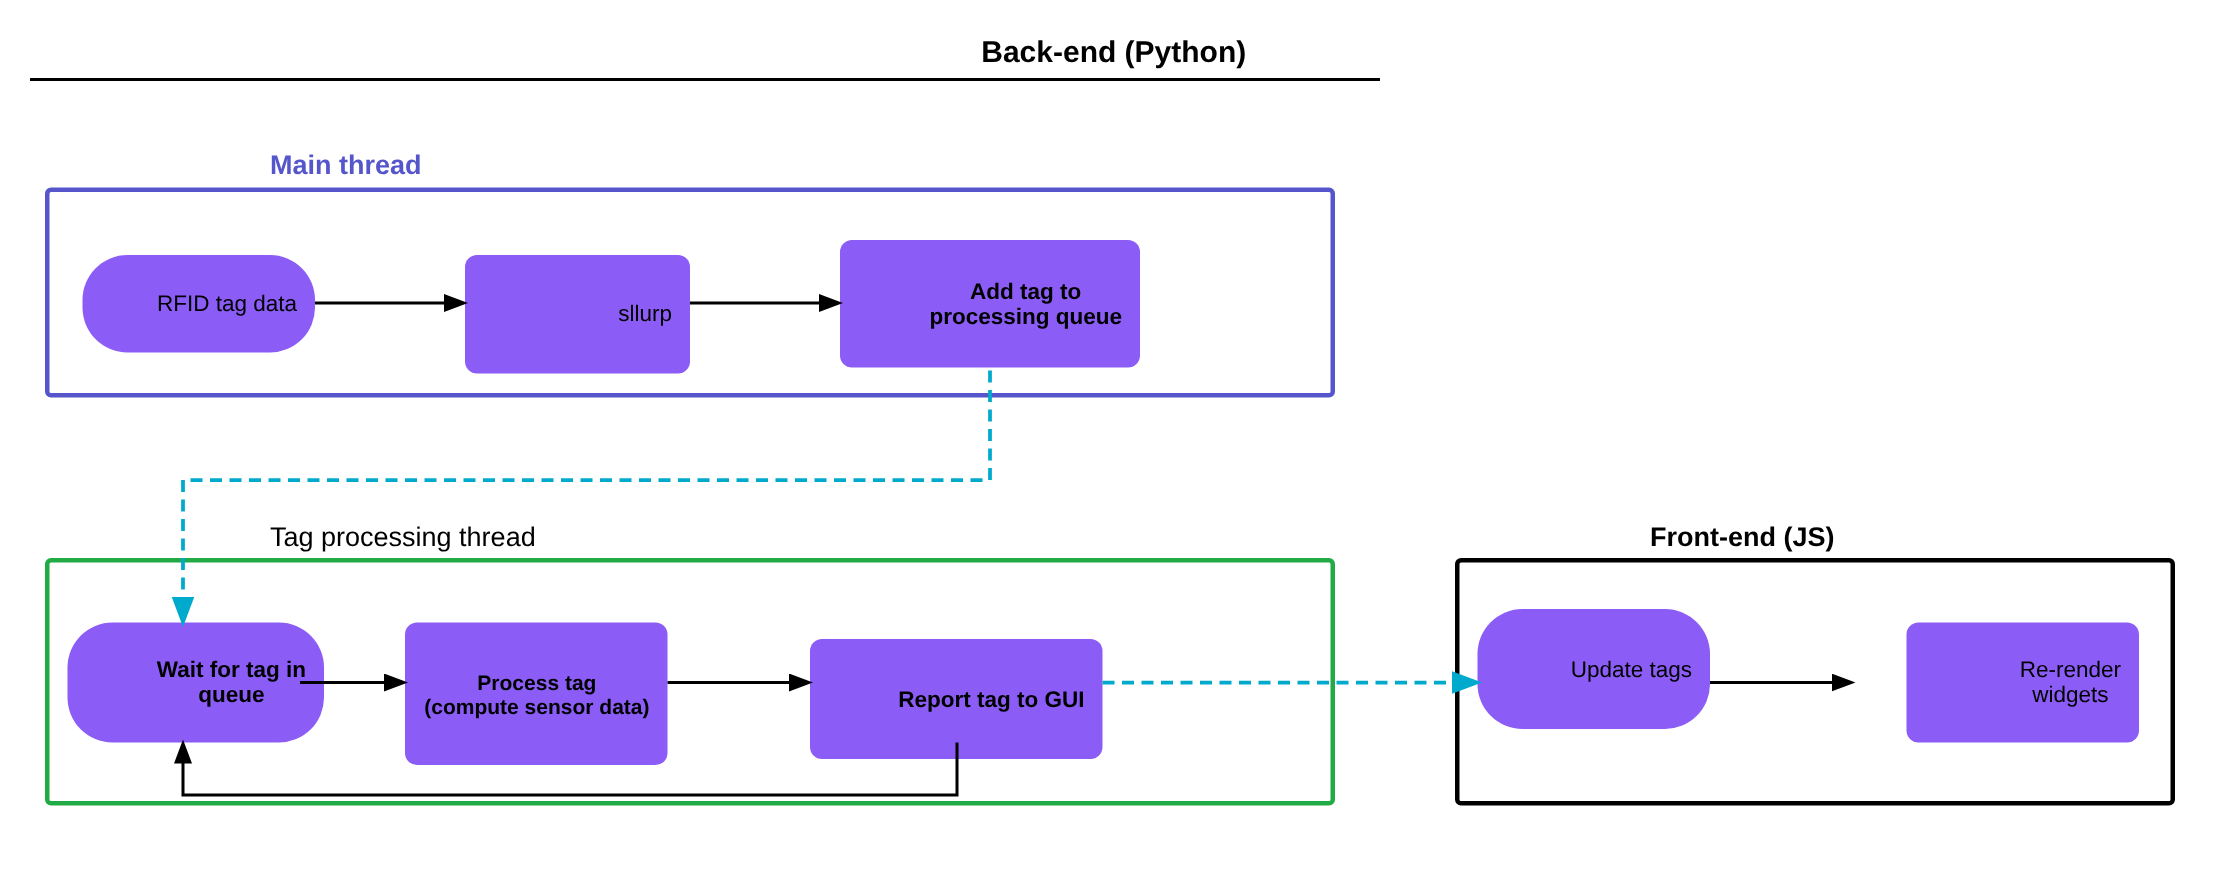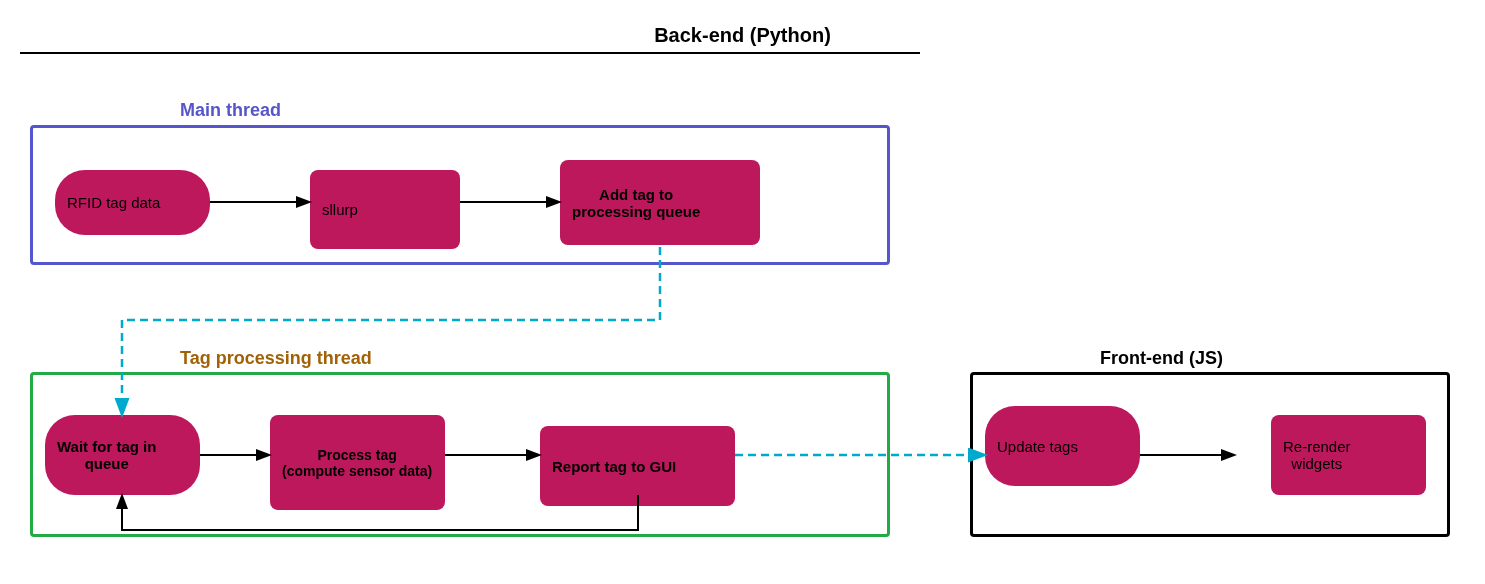--- a/index.html
+++ b/index.html
@@ -60,23 +60,23 @@
       border: 3px solid #5555cc;
       border-radius: 4px;
       background: transparent;
     }
 
     
     .tag-thread-label {
       position: absolute;
       top: 348px;
       left: 180px;
-      color: #a16207;
+      color: #000000;
       font-size: 18px;
-      font-weight: bold;
+      font-weight: normal;
     }
 
     
     .tag-thread-box {
       position: absolute;
       top: 372px;
       left: 30px;
       width: 860px;
       height: 165px;
       border: 3px solid #22aa44;
@@ -101,25 +101,25 @@
       width: 480px;
       height: 165px;
       border: 3px solid #000;
       border-radius: 4px;
       background: transparent;
     }
 
     
     .node {
       position: absolute;
-      background: #be185d;
+      background: #8b5cf6;
       border-radius: 30px;
       display: flex;
       align-items: center;
-      justify-content: flex-start;
+      justify-content: flex-end;
       text-align: center;
       font-size: 15px;
       font-weight: normal;
       padding: 8px 12px;
     }
 
     .node.bold-text {
       font-weight: bold;
     }
 
@@ -175,21 +175,21 @@
 
   <div class="node bold-text" style="left: 560px; top: 160px; width: 200px; height: 85px; border-radius: 8px;">
     <span style="white-space: pre-line;">Add tag to
 processing queue</span>
   </div>
 
   <div class="tag-thread-label">Tag processing thread</div>
 
   <div class="tag-thread-box"></div>
 
-  <div class="node bold-text" style="left: 45px; top: 415px; width: 155px; height: 80px;">
+  <div class="node bold-text" style="left: 45px; top: 415px; width: 171px; height: 80px;">
     <span style="white-space: pre-line;">Wait for tag in
 queue</span>
   </div>
 
   <div class="node bold-text" style="left: 270px; top: 415px; width: 175px; height: 95px; border-radius: 8px; font-size: 14px;">
     <span style="white-space: pre-line;">Process tag
 (compute sensor data)</span>
   </div>
 
   <div class="node bold-text" style="left: 540px; top: 415px; width: 195px; height: 80px; border-radius: 8px; margin-top: 11px;">

